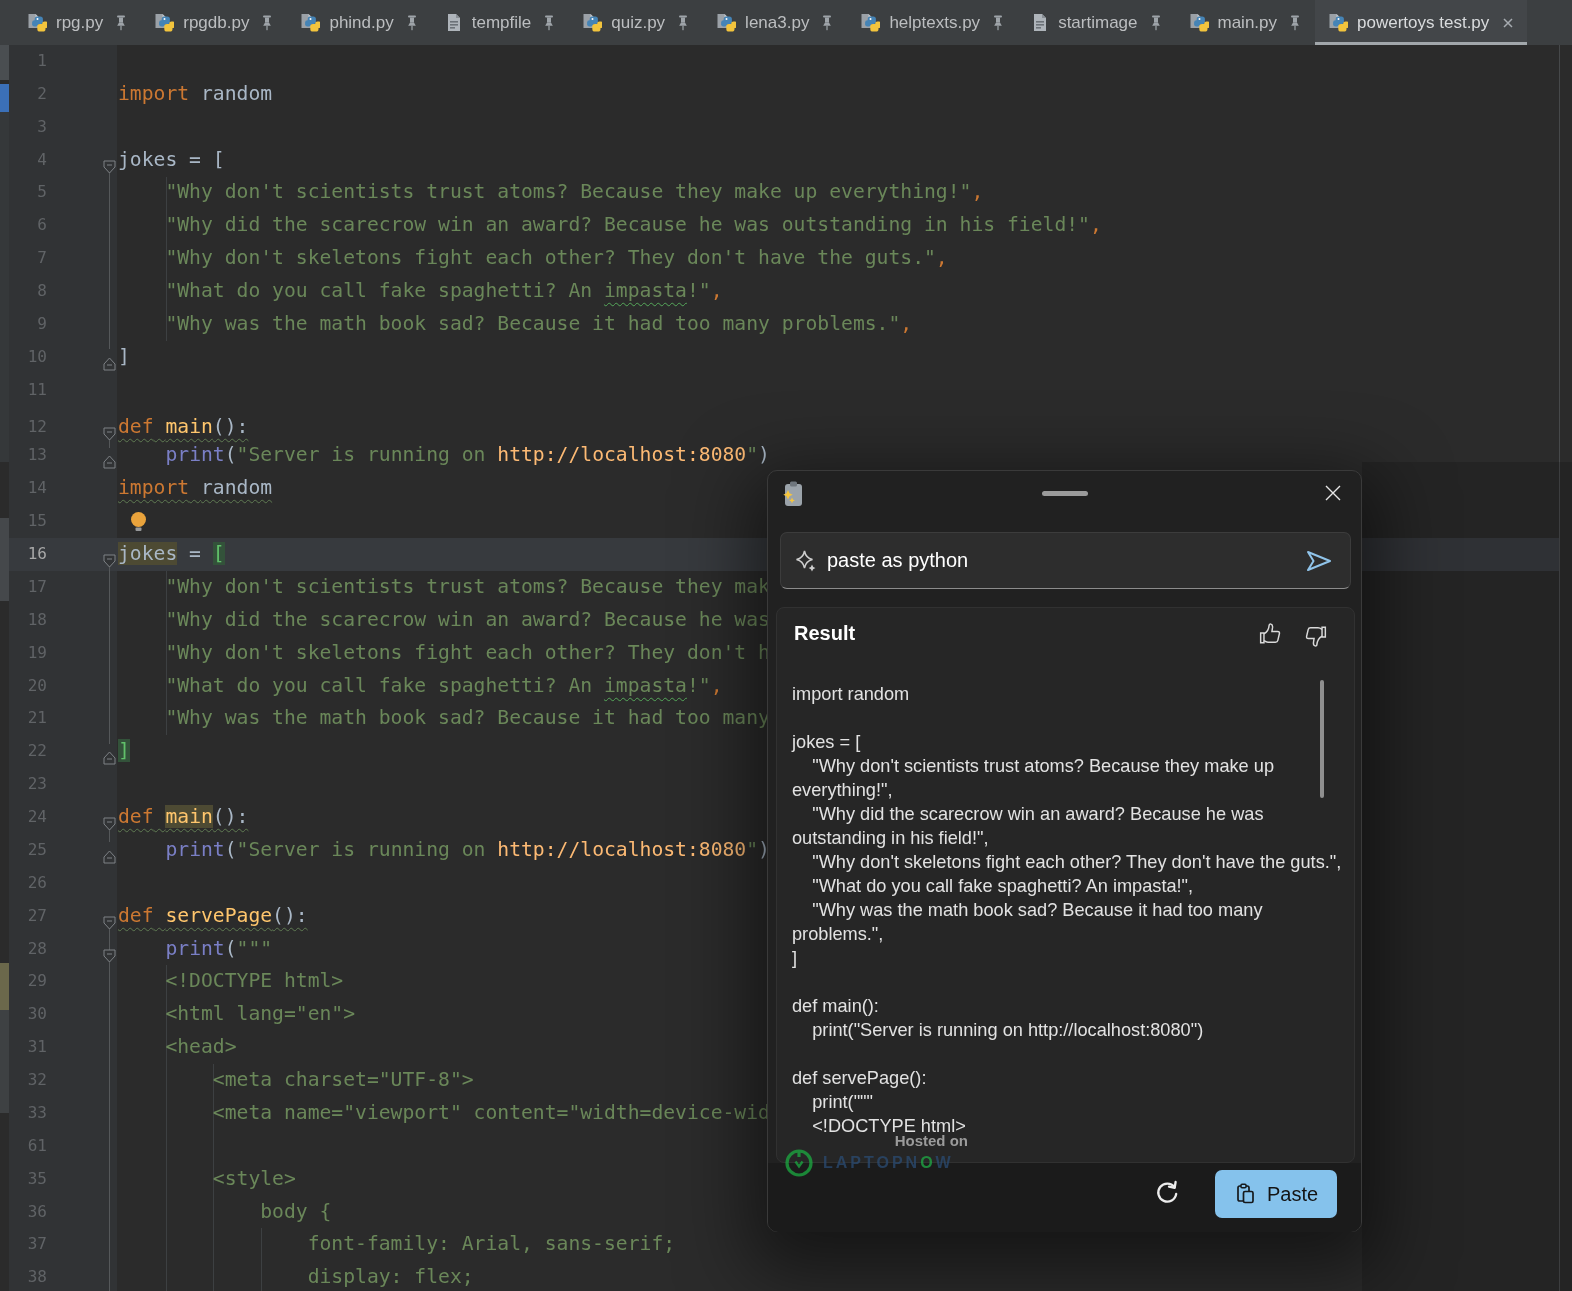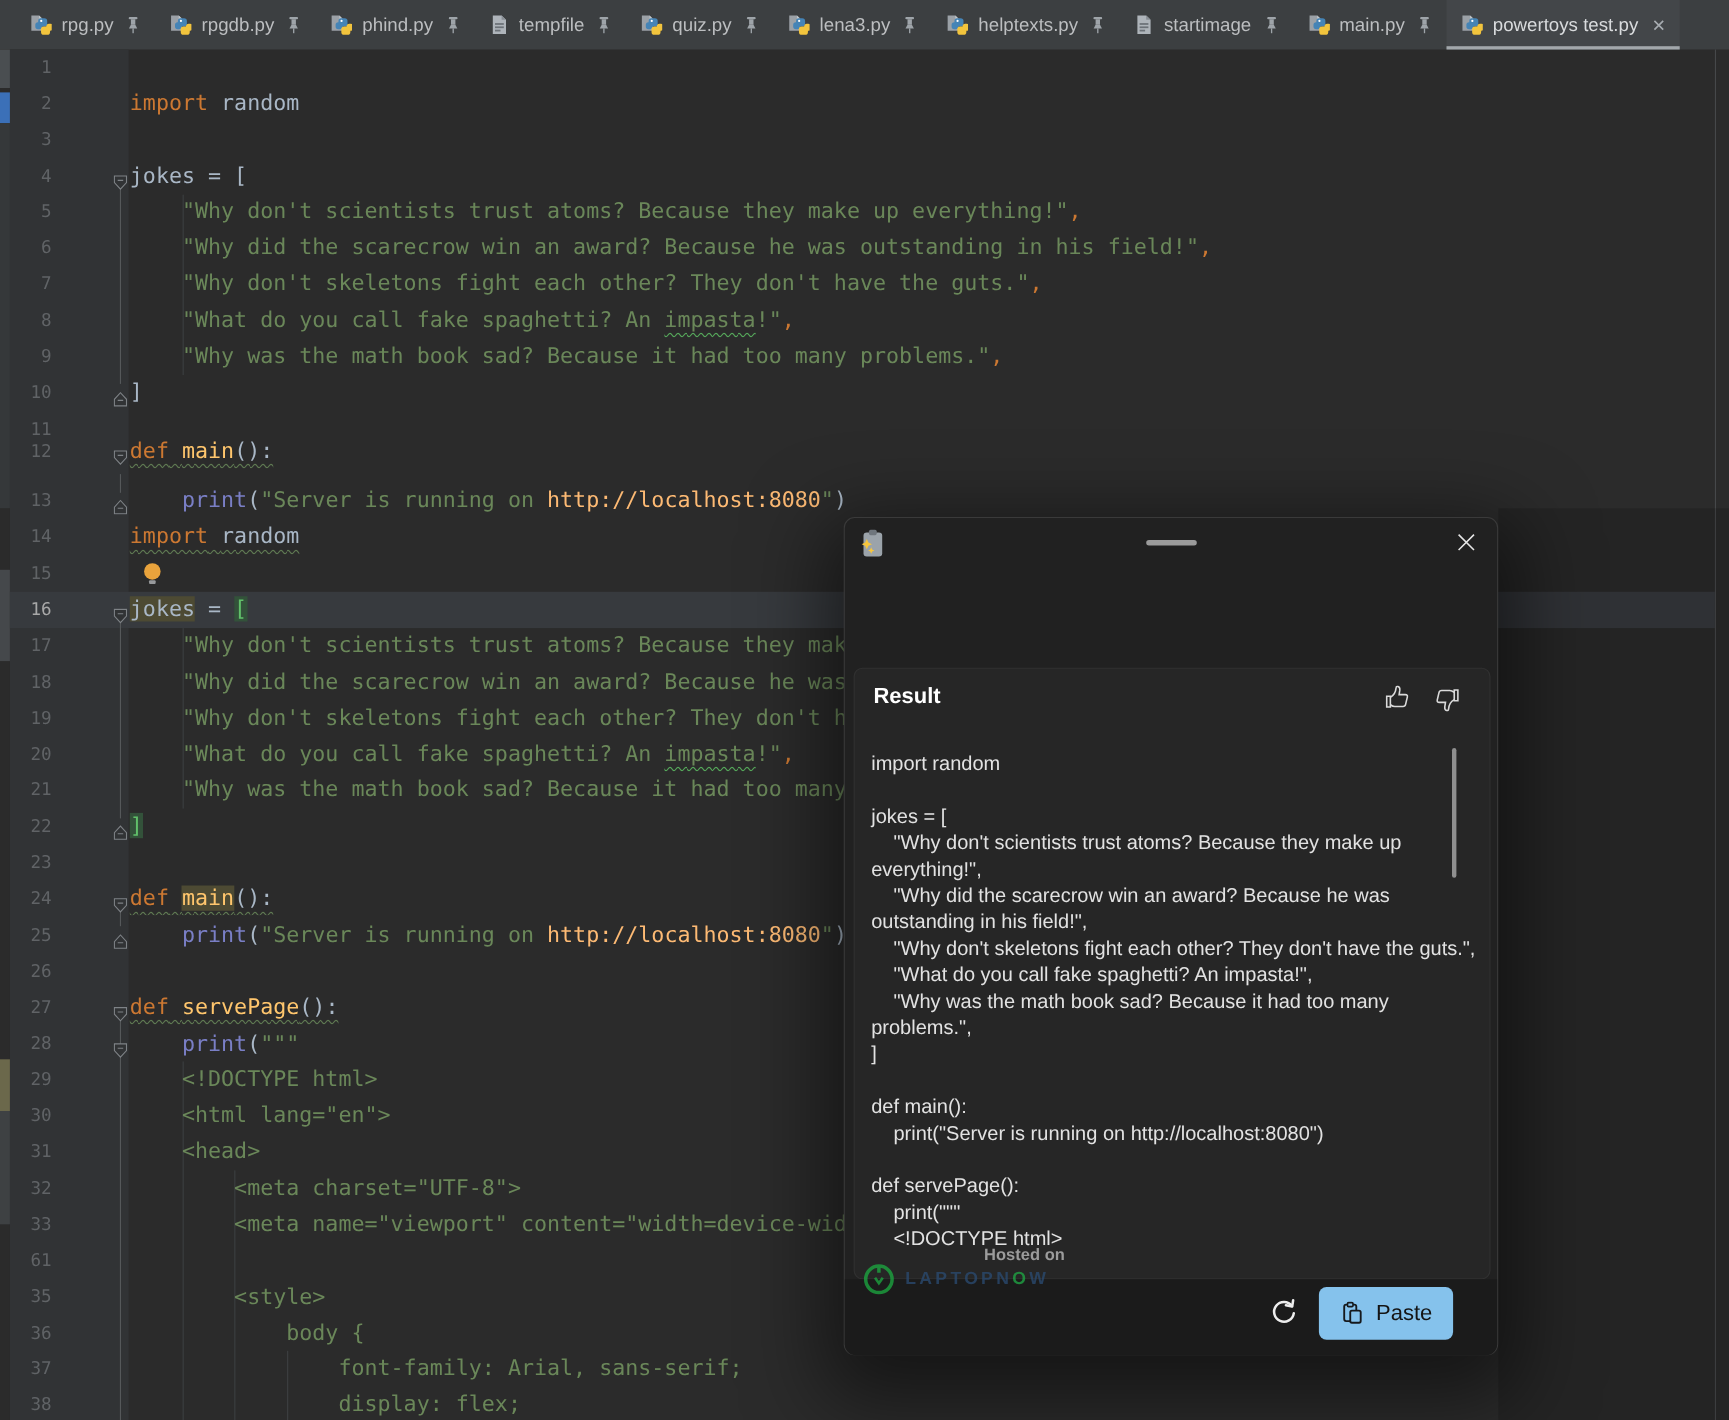--- a/index.html
+++ b/index.html
@@ -38,21 +38,21 @@
 .prompt-text{position:absolute;left:46px;top:0;line-height:55px;font-size:20px;color:#FFF}
 .prompt-send{position:absolute;right:16px;top:15px}
 .result-card{position:absolute;left:8px;top:136px;width:579px;height:556px;background:#262626;border:1px solid #313131;border-radius:8px}
 .result-label{position:absolute;left:17px;top:14px;font-size:20px;font-weight:600;color:#FFF}
 .thumbs{position:absolute;right:24px;top:12px;display:flex;gap:14px}
 .result-body{position:absolute;left:15px;top:74px;width:540px}
 .rline{white-space:pre;font-size:18.2px;line-height:24px;color:#E2E2E2;min-height:24px}
 .result-scroll{position:absolute;right:30px;top:72px;width:4px;height:118px;background:#8F8F8F;border-radius:2px}
 .dlg-footer{position:absolute;left:0;top:692px;width:593px;height:69px;background:#1B1B1B;border-radius:0 0 10px 10px}
 .refresh{position:absolute;right:180px;top:16px}
-.paste-btn{position:absolute;right:40px;top:7px;width:122px;height:48px;background:#85C2EC;border-radius:7px;display:flex;align-items:center;justify-content:center;gap:10px}
+.paste-btn{position:absolute;right:24px;top:7px;width:122px;height:48px;background:#85C2EC;border-radius:7px;display:flex;align-items:center;justify-content:center;gap:10px}
 .paste-label{font-size:20px;color:#141414}
 
 .wm-hosted{position:absolute;left:770px;top:1132px;width:198px;text-align:right;font-size:15px;font-weight:bold;color:#9B9B9B}
 .wm-logo{position:absolute;left:784px;top:1148px;display:flex;align-items:center;gap:9px;opacity:.78}
 .wm-text{font-size:16px;font-weight:bold;letter-spacing:3px;color:#2A4A70}
 .wm-text .g{color:#1FA644}
 </style>
 </head>
 <body>
 
@@ -354,21 +354,21 @@
       <span class="foldmark" style="top:9px"><svg width="13" height="14" viewBox="0 0 13 14">
           <path d="M1 13 h11 V7 L6.5 1 1 7 Z" fill="#313335" stroke="#7E8286"></path>
           <path d="M4 8 h5" stroke="#7E8286"></path>
         </svg></span>
       <span class="code"><span class="">]</span></span>
     </div>
     <div class="eline" style="top: 373.73px;">
       <span class="lnum">11</span>
       <span class="code"></span>
     </div>
-    <div class="eline" style="top: 394px; padding-left: 45px;">
+    <div class="eline" style="top: 411px; padding-left: 45px;">
       <span class="lnum">12</span>
       <span class="foldmark" style="top:9px"><svg width="13" height="14" viewBox="0 0 13 14">
           <path d="M1 1 h11 v6 l-5.5 6 L1 7 Z" fill="#313335" stroke="#7E8286"></path>
           <path d="M4 5 h5" stroke="#7E8286"></path>
         </svg></span>
       <span class="code"><span class="k w">def</span><span class="w"> </span><span class="f w">main</span><span class="w">():</span></span>
     </div>
     <div class="eline" style="top: 439.476px;">
       <span class="lnum">13</span>
       <span class="foldmark" style="top:9px"><svg width="13" height="14" viewBox="0 0 13 14">
@@ -516,20 +516,34 @@
         <path d="M6 10 l1.5 3.2 3.2 1.5 -3.2 1.5 -1.5 3.2 -1.5 -3.2 -3.2 -1.5 3.2 -1.5 z" fill="#F6C63F"></path>
         <path d="M10 17.5 l.9 2 2 .9 -2 .9 -.9 2 -.9 -2 -2 -.9 2 -.9 z" fill="#F6C63F"></path>
       </svg>
   </span>
   <span class="dlg-pill"></span>
   <span class="dlg-x">
     <svg width="16" height="16" viewBox="0 0 16 16">
         <path d="M1 1 L15 15 M15 1 L1 15" stroke="#E6E6E6" stroke-width="1.4"></path>
       </svg>
   </span>
+  <div class="prompt-box">
+    <span class="prompt-sparkle">
+      <svg width="24" height="26" viewBox="0 0 24 26">
+          <path d="M10.5 2 Q11.8 9 18.5 10.5 Q11.8 12 10.5 19 Q9.2 12 2.5 10.5 Q9.2 9 10.5 2 Z" fill="none" stroke="#CDCDCD" stroke-width="1.5"></path>
+          <path d="M18 15.5 q.6 2.9 3.4 3.5 q-2.8.6 -3.4 3.5 q-.6-2.9-3.4-3.5 q2.8-.6 3.4-3.5z" fill="#CDCDCD"></path>
+        </svg>
+    </span>
+    <span class="prompt-text">paste as python</span>
+    <span class="prompt-send">
+      <svg width="30" height="26" viewBox="0 0 30 26">
+          <path d="M4 4 L26 13 4 22 9.5 13 Z" fill="none" stroke="#90C4EA" stroke-width="2" stroke-linejoin="round"></path>
+        </svg>
+    </span>
+  </div>
   <div class="result-card">
     <span class="result-label">Result</span>
     <span class="thumbs">
       <span>
         <svg width="30" height="30" viewBox="0 0 29 29">
             <path d="M4.5 12.5 h3.2 v9.5 H4.5 z" fill="none" stroke="#DADADA" stroke-width="1.4"></path>
             <path d="M7.7 13.5 q4.5-2.5 5-8.3 q.1-1.6 1.7-1.2 q1.9.5 1.6 3.2 l-.6 3.9 h5.4 q2.3 0 1.8 2.2 l-1.5 6.4 q-.4 1.8-2.3 1.8 h-7.2 q-1.7 0-3.9-1.5" fill="none" stroke="#DADADA" stroke-width="1.4"></path>
           </svg>
       </span>
       <span>

